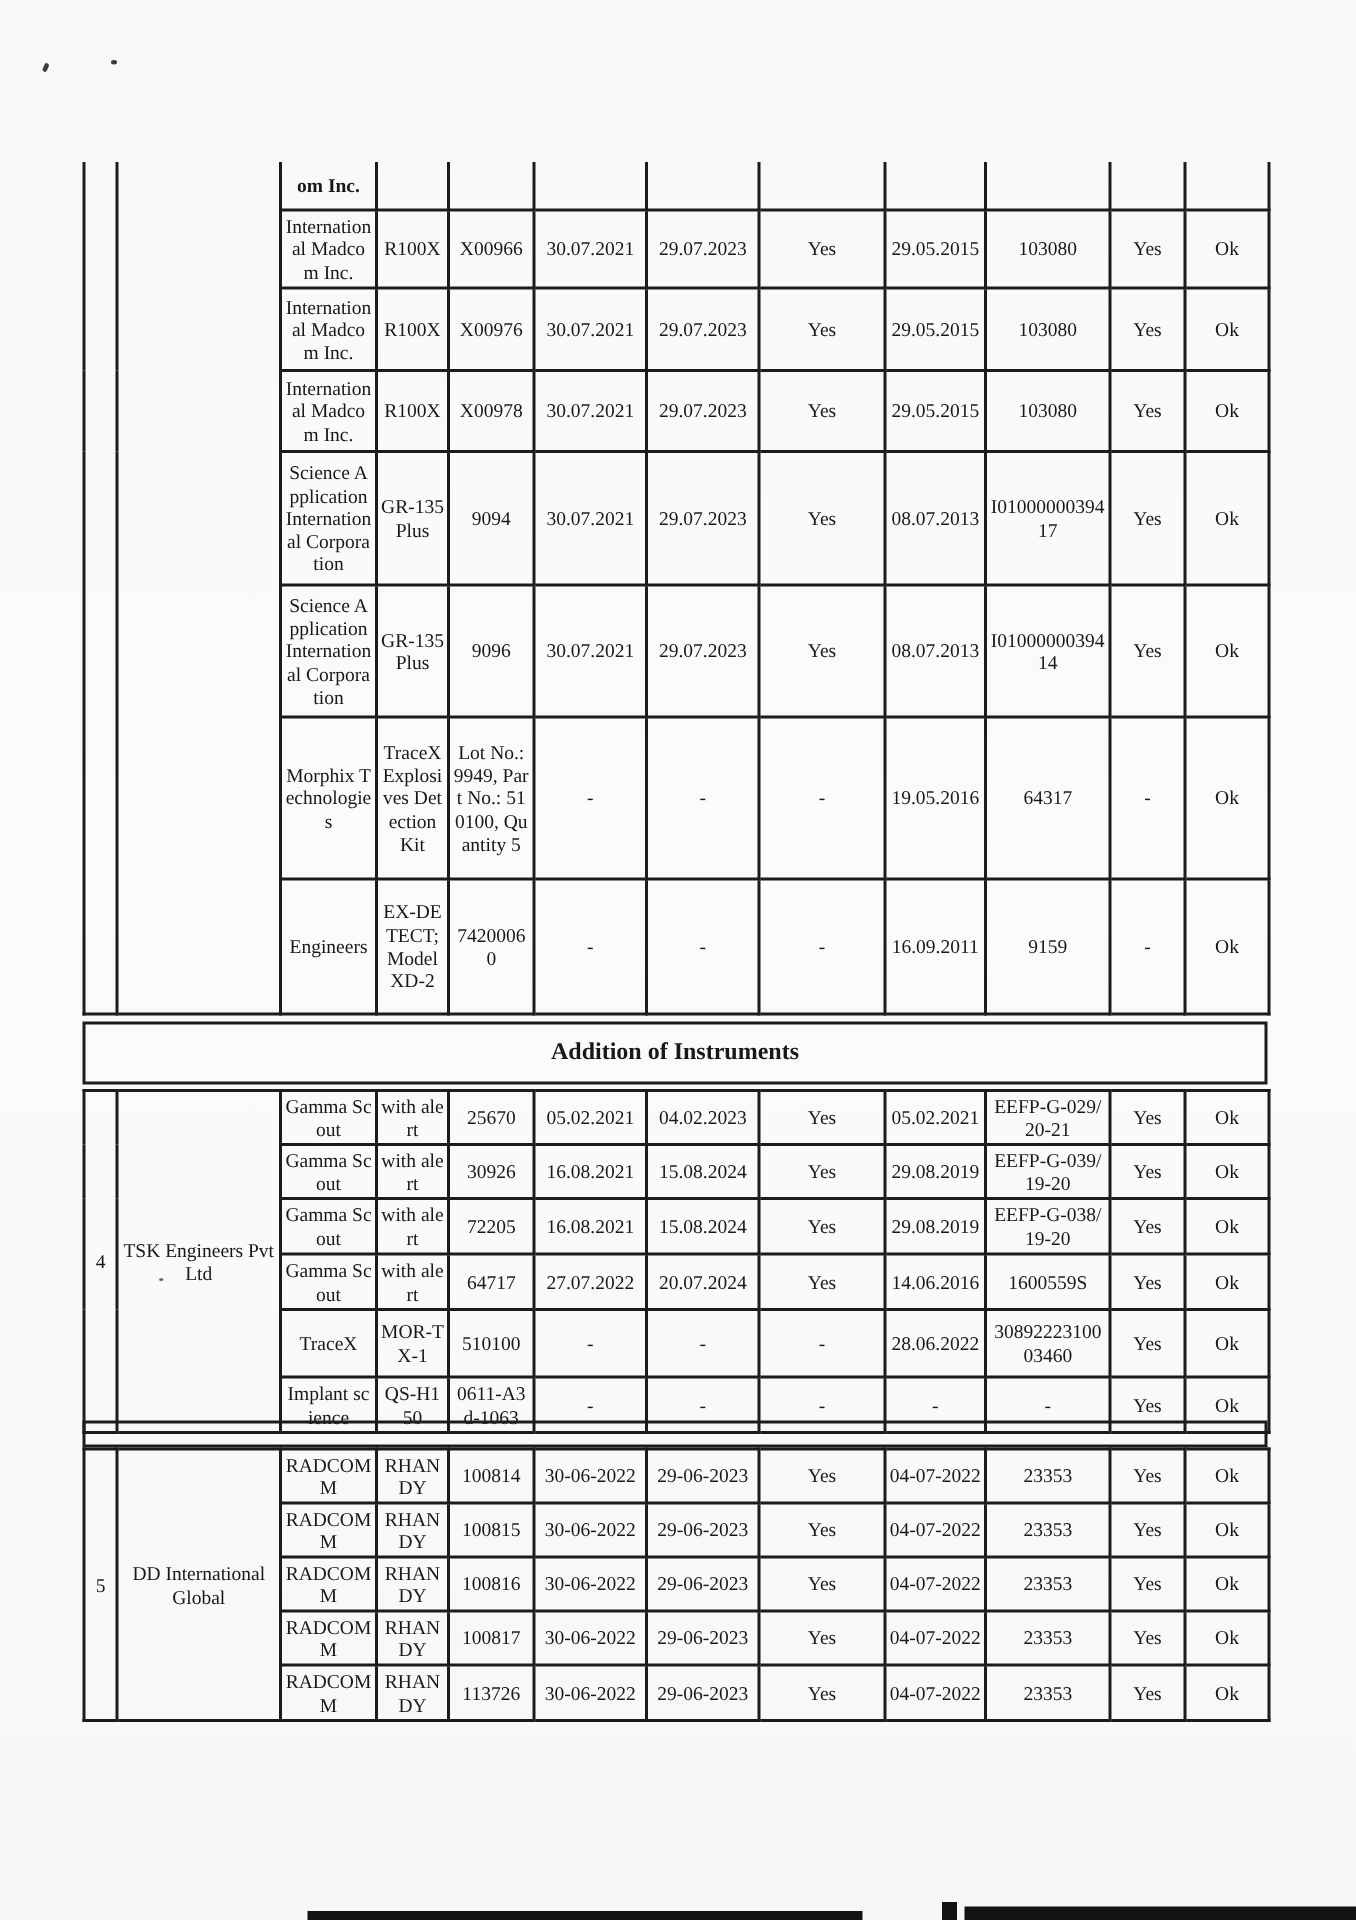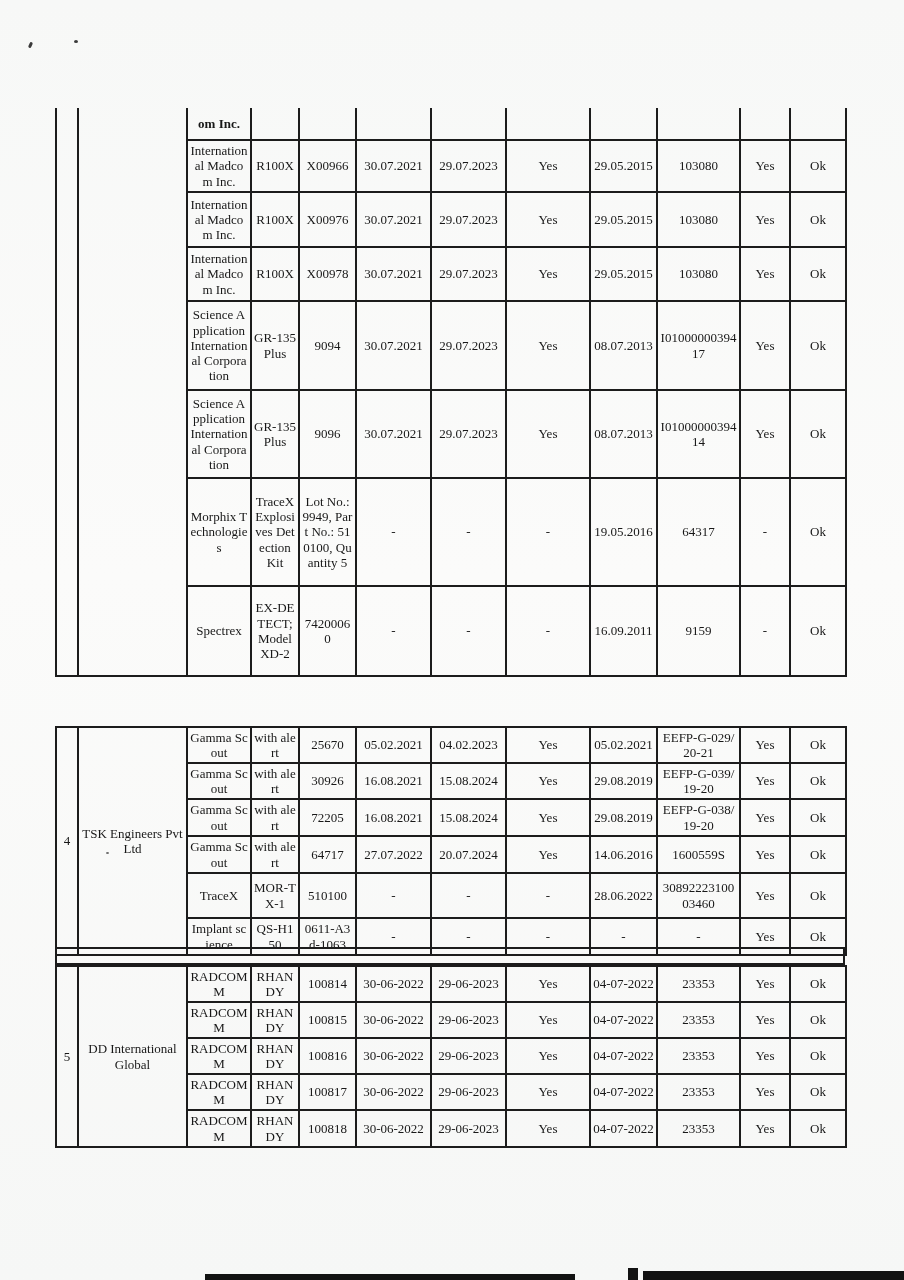--- a/index.html
+++ b/index.html
@@ -147,34 +147,37 @@
       <td class="bk">Lot No.: 9949, Part No.: 510100, Quantity 5</td>
       <td>-</td>
       <td>-</td>
       <td>-</td>
       <td>19.05.2016</td>
       <td class="bk">64317</td>
       <td>-</td>
       <td>Ok</td>
     </tr>
     <tr style="height:90px">
-      <td class="bk">Spectrex</td>
+      <td class="bk">Engineers</td>
       <td class="bk">EX-DETECT; Model XD-2</td>
       <td class="bk">74200060</td>
       <td>-</td>
       <td>-</td>
       <td>-</td>
       <td>16.09.2011</td>
       <td class="bk">9159</td>
       <td>-</td>
       <td>Ok</td>
     </tr>
   </tbody>
     </table>
 
+  <div class="band">
+    <span>Addition of Instruments</span>
+  </div>
 
   <table class="tbl" style="left:55px;top:726px;width:790px;height:221px;">
     <colgroup>
       <col style="width:22px">
         <col style="width:109px">
         <col style="width:64px">
         <col style="width:48px">
       <col style="width:57px">
         <col style="width:75px">
         <col style="width:75px">
@@ -326,21 +329,21 @@
       <td>29-06-2023</td>
       <td>Yes</td>
       <td class="bk">04-07-2022</td>
       <td class="bk">23353</td>
       <td>Yes</td>
       <td>Ok</td>
     </tr>
     <tr style="height:37px">
       <td class="bk">RADCOMM</td>
       <td class="bk">RHANDY</td>
-      <td class="bk">100818</td>
+      <td class="bk">113726</td>
       <td>30-06-2022</td>
       <td>29-06-2023</td>
       <td>Yes</td>
       <td class="bk">04-07-2022</td>
       <td class="bk">23353</td>
       <td>Yes</td>
       <td>Ok</td>
     </tr>
   </tbody>
     </table>

